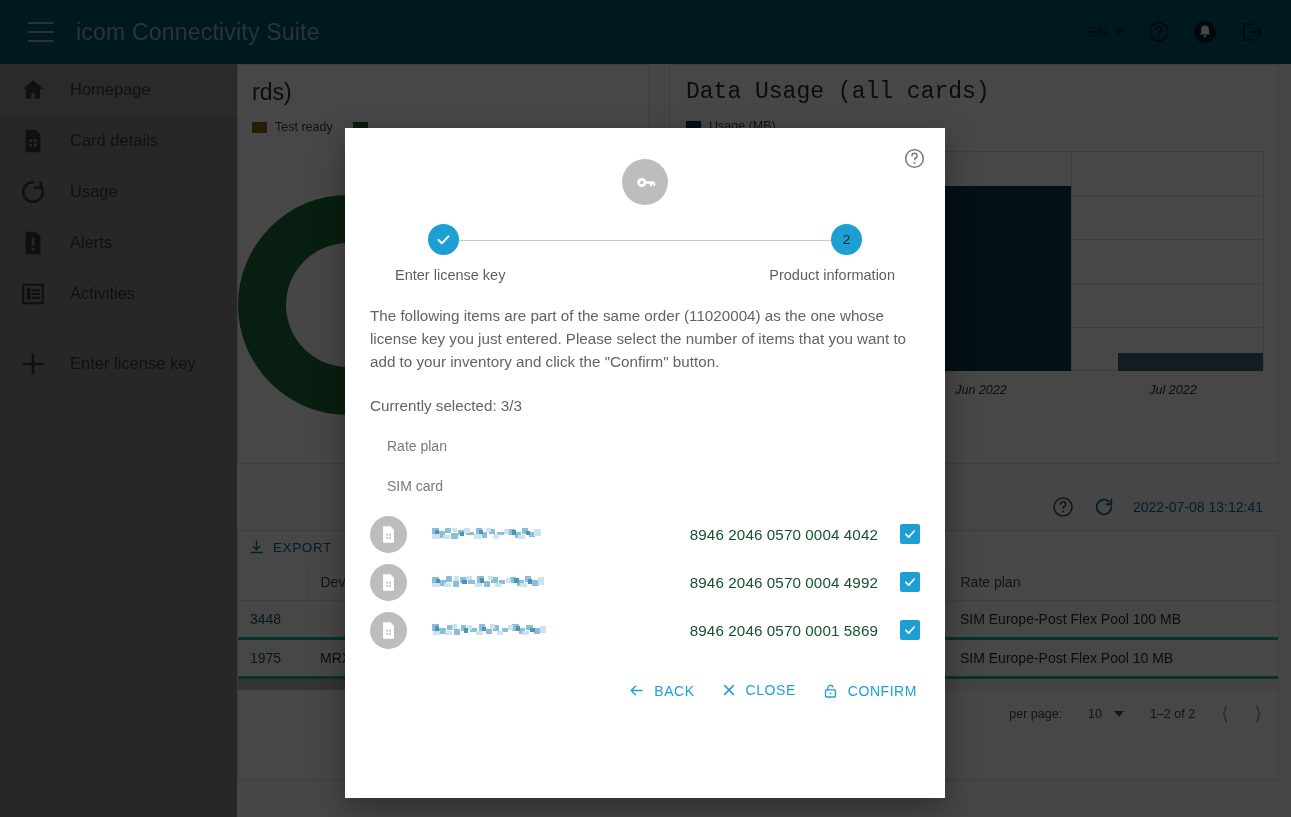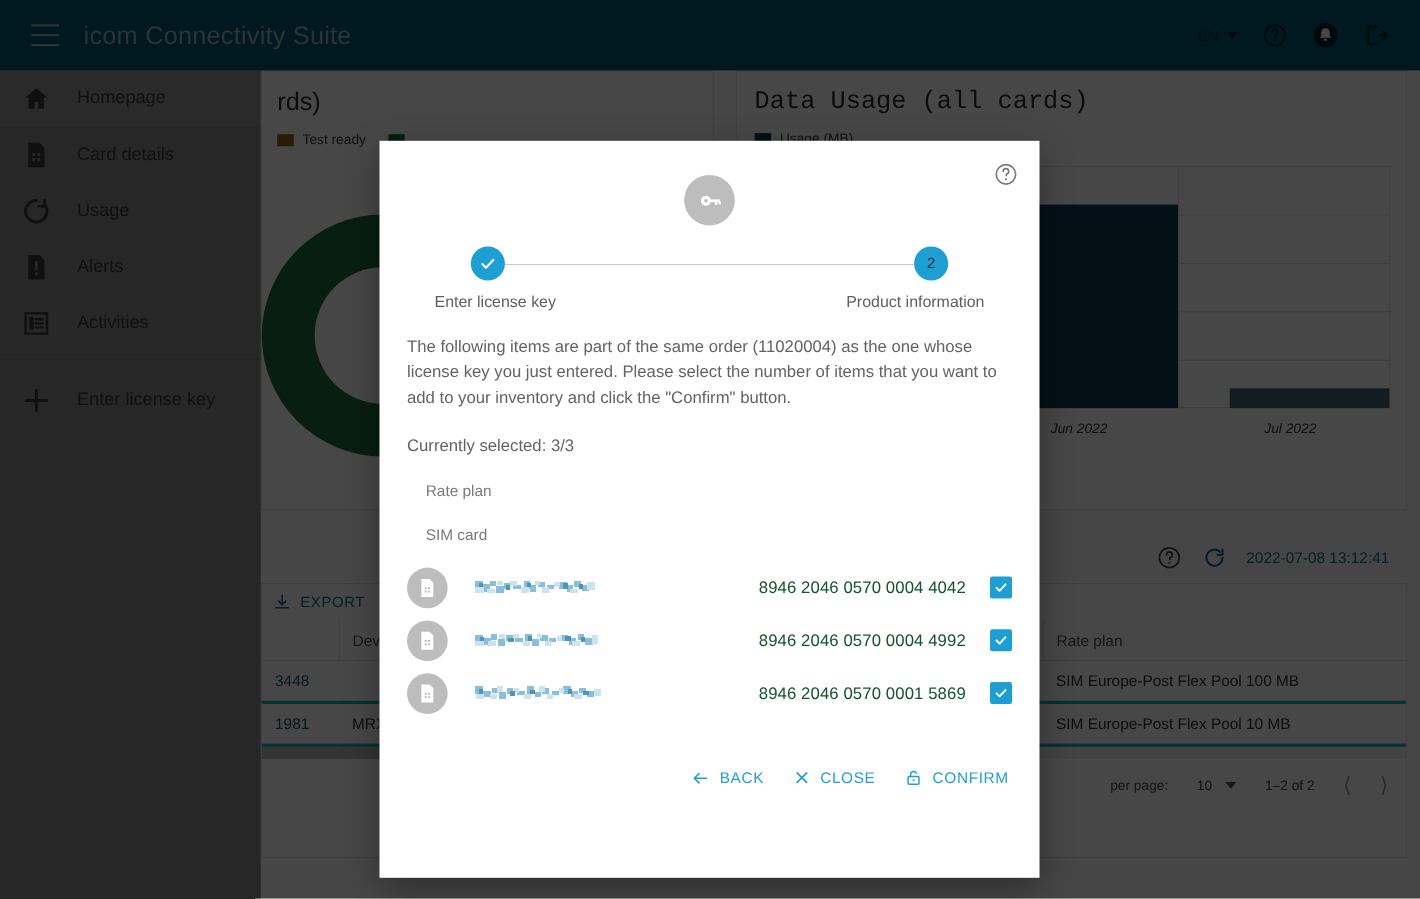--- a/index.html
+++ b/index.html
@@ -112,21 +112,21 @@
   .group-label { font-size: 14px; color: #7a7a7a; margin-left: 17px; margin-top: 24px; }
   .sim-list { margin-top: 16px; }
   .sim-row { display: flex; align-items: center; height: 48px; }
   .sim-avatar { width: 37px; height: 37px; border-radius: 50%; background: #bdbdbd;
      display: flex; align-items: center; justify-content: center; flex: 0 0 auto; }
   .sim-name { margin-left: 23px; width: 120px; height: 17px; flex: 0 0 auto; }
   .iccid { margin-left: auto; font-size: 15.2px; color: #14532d; letter-spacing: .1px; }
   .cbx { width: 20px; height: 20px; background: #1e9fd4; border-radius: 2px; margin-left: 22px;
     display: flex; align-items: center; justify-content: center; cursor: pointer; flex: 0 0 auto; }
 
-  .modal-actions { display: flex; justify-content: flex-end; align-items: center; gap: 26px; margin-top: 44px; padding-right: 3px; }
+  .modal-actions { display: flex; justify-content: flex-end; align-items: flex-start; gap: 26px; margin-top: 28px; padding-right: 3px; }
   .mbtn { display: flex; align-items: center; gap: 9px; color: #1e9fd4; font-size: 14px; letter-spacing: .55px; cursor: pointer; background: none; border: 0; font-family: inherit; }
 </style>
 </head>
 <body>
 
 <div id="app">
 
   <div class="bg-layer">
 
     <div class="content">
@@ -214,21 +214,21 @@
               </tr>
             </thead>
             <tbody>
               <tr>
                 <td class="linkcell">3448</td>
                 <td></td>
                 <td class="num">1</td>
                 <td>SIM Europe-Post Flex Pool 100 MB</td>
               </tr>
               <tr>
-                <td class="linkcell">1981</td>
+                <td class="linkcell">1975</td>
                 <td>MRX</td>
                 <td class="num">0</td>
                 <td>SIM Europe-Post Flex Pool 10 MB</td>
               </tr>
             </tbody>
           </table>
           <div class="hscroll">
               <i></i>
             </div>
           <div class="pager">

